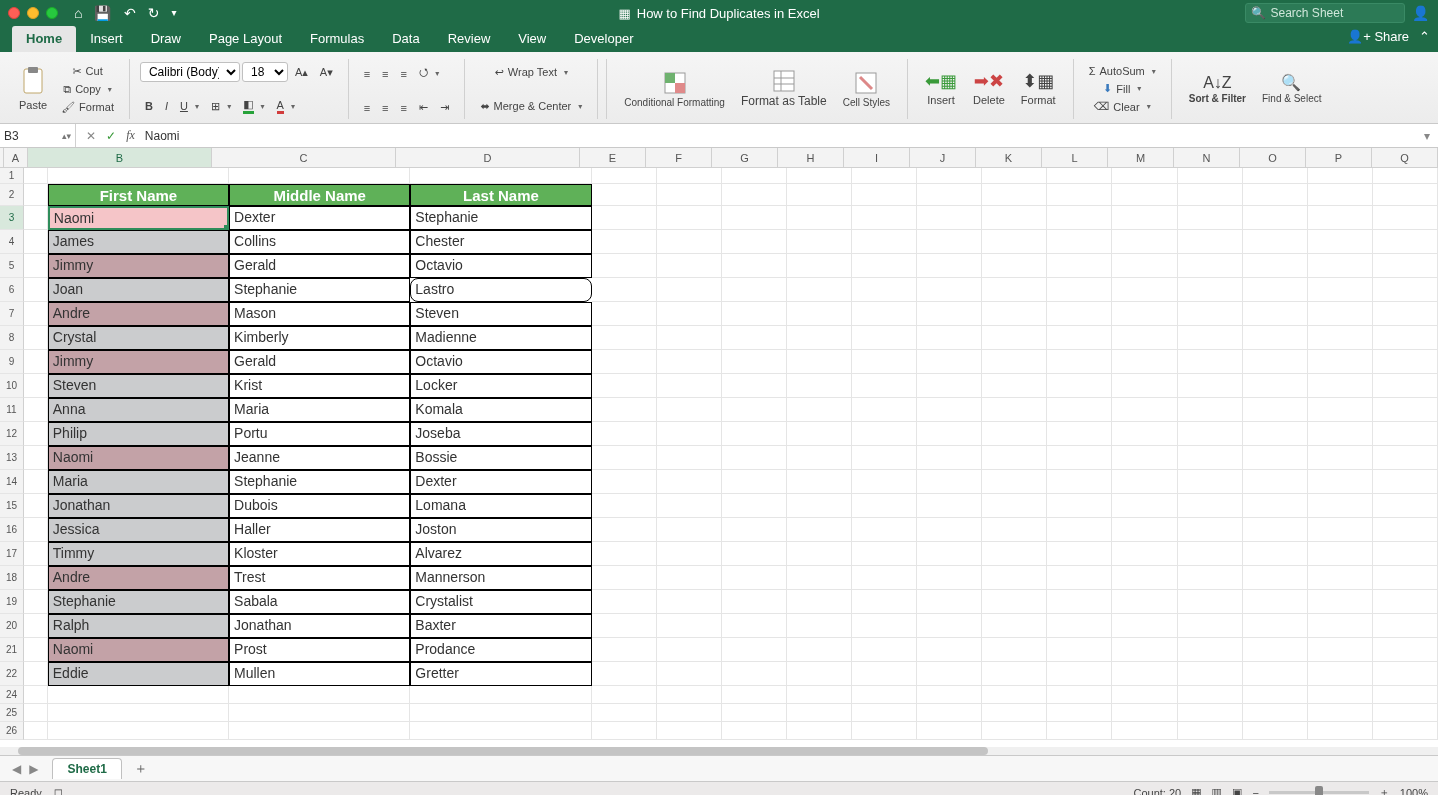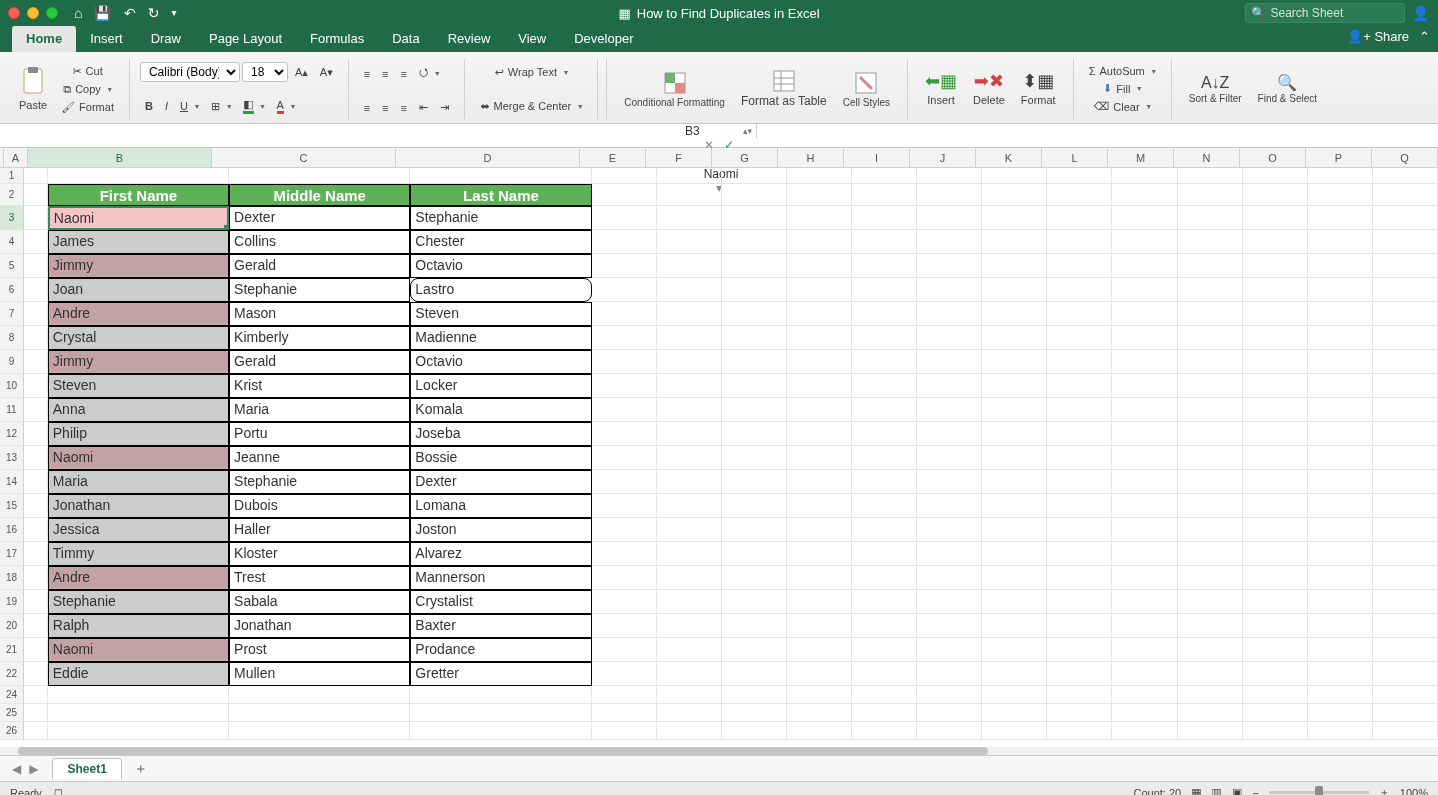--- a/index.html
+++ b/index.html
@@ -30,21 +30,21 @@
   .ribbon { background: linear-gradient(#f5f5f5,#ececec); border-bottom: 1px solid #c9c9c9; height: 72px; display: flex; align-items: stretch; padding: 3px 6px 0 6px;}
   .group { display: flex; flex-direction: column; justify-content: space-around; padding: 2px 6px; position:relative;}
   .sep { width: 1px; background: #d0d0d0; margin: 4px 4px; }
   .btn { display: flex; align-items: center; justify-content: center; border: 1px solid transparent; border-radius: 3px; padding: 1px 4px; font-size: 11px; color: #444; gap:4px; cursor:pointer; background: transparent;}
   .big { flex-direction:column; gap:2px; padding:4px 6px; text-align:center; line-height:1.1;}
   .row { display:flex; gap:2px; align-items:center;}
   .dropdown-caret::after { content:"▾"; font-size:8px; margin-left:3px; color:#666;}
   select.fsel, input.fsel { border:1px solid #c0c0c0; border-radius:3px; font-size:12px; padding:1px 4px; background:#fff; height:20px;}
 
   
-  .formula-bar { height: 24px; border-bottom: 1px solid #c9c9c9; display:flex; align-items:center; font-size:12px; background:#fff;flex-direction:column;}
+  .formula-bar { height: 24px; border-bottom: 1px solid #c9c9c9; display:flex; align-items:center; font-size:12px; background:#fff;}
   .namebox { width: 76px; border-right: 1px solid #d0d0d0; display:flex; align-items:center; justify-content:space-between; padding:0 4px; height:100%;}
   .fx-icons { display:flex; gap:10px; padding:0 10px; color:#888;}
   .fx-label { font-style:italic; font-family: "Times New Roman",serif; color:#555; margin-right:6px;}
   .fx-value { flex:1; padding-left:4px;}
 
   
   .sheet-area { position:relative; overflow:hidden; height: calc(795px - 26px - 26px - 72px - 24px - 26px - 22px);}
   .colhead-row { display:flex; height:20px; background:#f3f3f3; border-bottom:1px solid #d0d0d0;}
   .corner { width:24px; border-right:1px solid #d0d0d0; background:#f3f3f3;}
   .colhead { border-right:1px solid #d0d0d0; text-align:center; font-size:11px; color:#555; line-height:20px; position:relative;}
@@ -278,21 +278,21 @@
           <span>Clear</span>
         </div>
     </div>
   </div>
   <div class="sep"></div>
 
   <div class="group">
     <div class="row">
       <div class="btn big">
           <span style="font-size:16px;">A↓Z</span>
-          <span style="font-size:10px;">Sort &amp; Filter</span>
+          <span style="font-size:10px;font-weight:bold;">Sort &amp; Filter</span>
         </div>
       <div class="btn big">
           <span style="font-size:16px;">🔍</span>
           <span style="font-size:10px;">Find &amp; Select</span>
         </div>
     </div>
   </div>
 </div>
 
 <div class="formula-bar">

